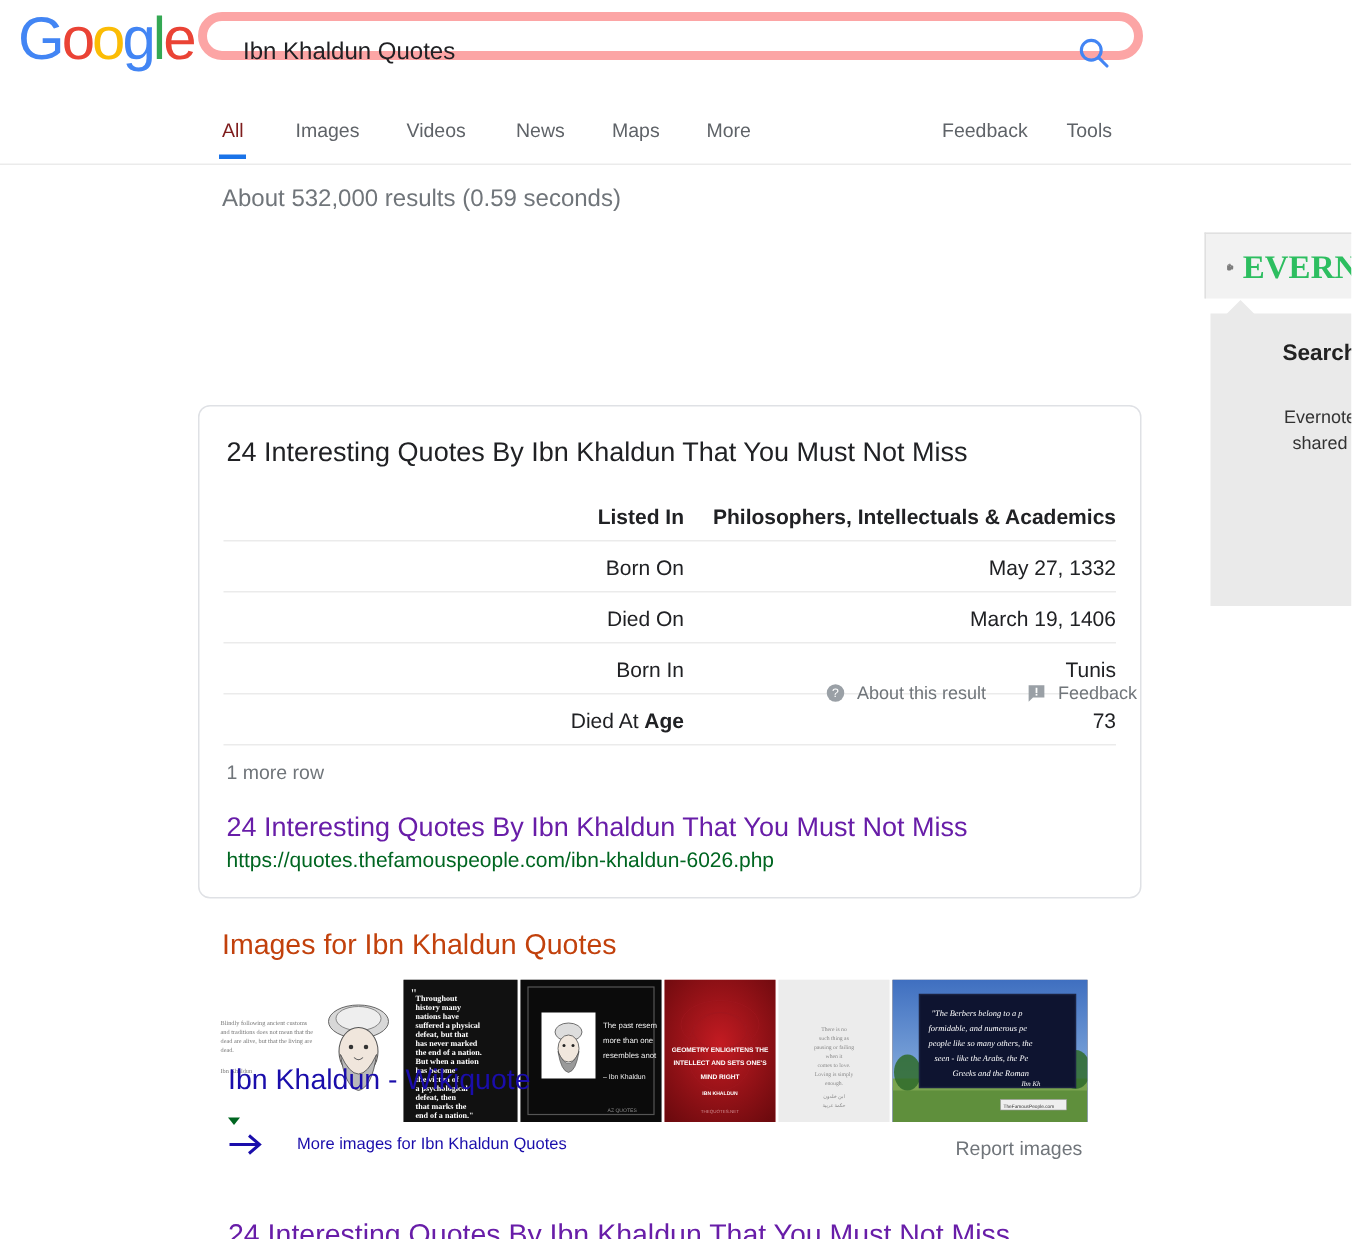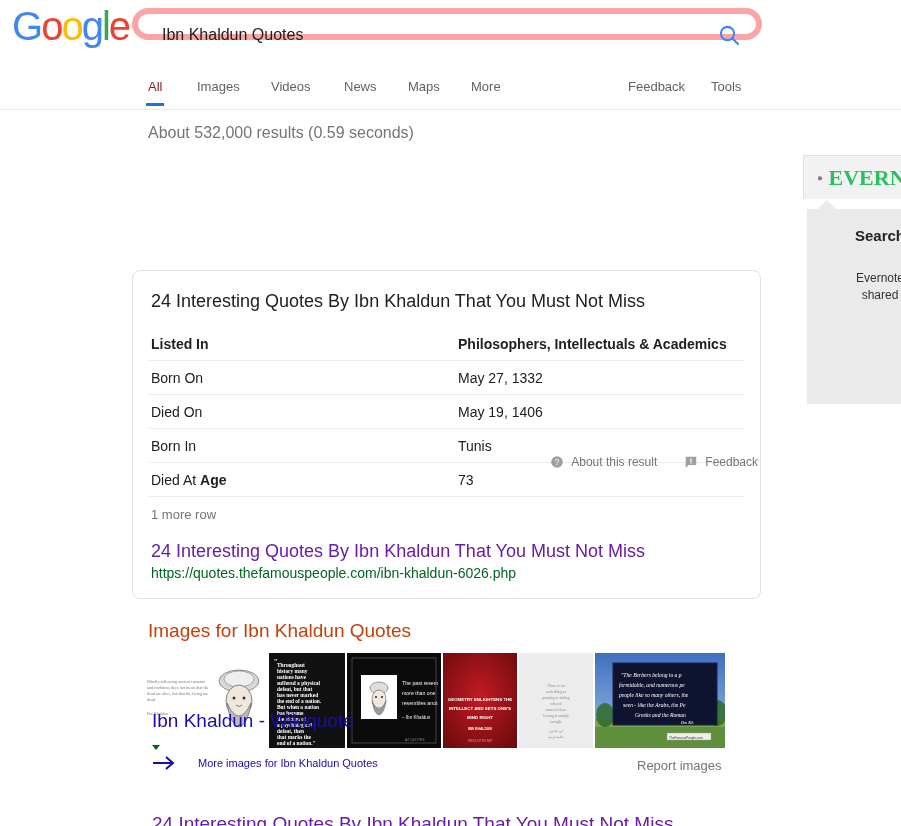--- a/index.html
+++ b/index.html
@@ -37,21 +37,21 @@
   .results { position:absolute; left:0; top:110px; width:790px; }
   .stats { position:absolute; left:148px; top:14px; font-size:16px; color:#70757a; }
 
   
   .card { position:absolute; left:132px; top:160px; width:629px; border:1px solid #dfe1e5;
           border-radius:8px; background:#fff; padding:18px 16px 14px 16px; }
   .card-title { font-size:18px; color:#202124; line-height:24px; margin:0 0 14px 2px;
                 font-family:"Liberation Sans", sans-serif; font-weight:400; }
   table.kv { width:100%; border-collapse:collapse; table-layout:fixed; }
   table.kv td { font-size:14px; color:#202124; padding:8px 0 7px 2px; border-bottom:1px solid #ebebeb;
-                vertical-align:top; line-height:18px; }
+                vertical-align:top; line-height:18px;text-align:right; }
   table.kv tr td:first-child { width:307px; }
   table.kv tr.hdr td { font-weight:bold; }
   table.kv tr:last-child td { border-bottom:1px solid #ebebeb; }
   .morerow { font-size:13px; color:#70757a; margin:10px 0 0 2px; }
   .card-link { display:block; margin:18px 0 0 2px; font-size:18px; color:#681da8; line-height:22px;
                text-decoration:none; cursor:pointer; }
   .card-url { display:block; margin:2px 0 2px 2px; font-size:14px; color:#006621; line-height:18px; }
 
   .cardfoot { position:absolute; right:32px; font-size:12px; color:#70757a; display:flex;
               align-items:center; gap:7px; }
@@ -140,21 +140,21 @@
             <tr class="hdr">
           <td>Listed In</td>
           <td>Philosophers, Intellectuals &amp; Academics</td>
         </tr>
         <tr>
           <td>Born On</td>
           <td>May 27, 1332</td>
         </tr>
         <tr>
           <td>Died On</td>
-          <td>May 19, 1406</td>
+          <td>March 19, 1406</td>
         </tr>
         <tr>
           <td>Born In</td>
           <td>Tunis</td>
         </tr>
         <tr>
           <td>Died At <b>Age</b></td>
           <td>73</td>
         </tr>
       </tbody>

